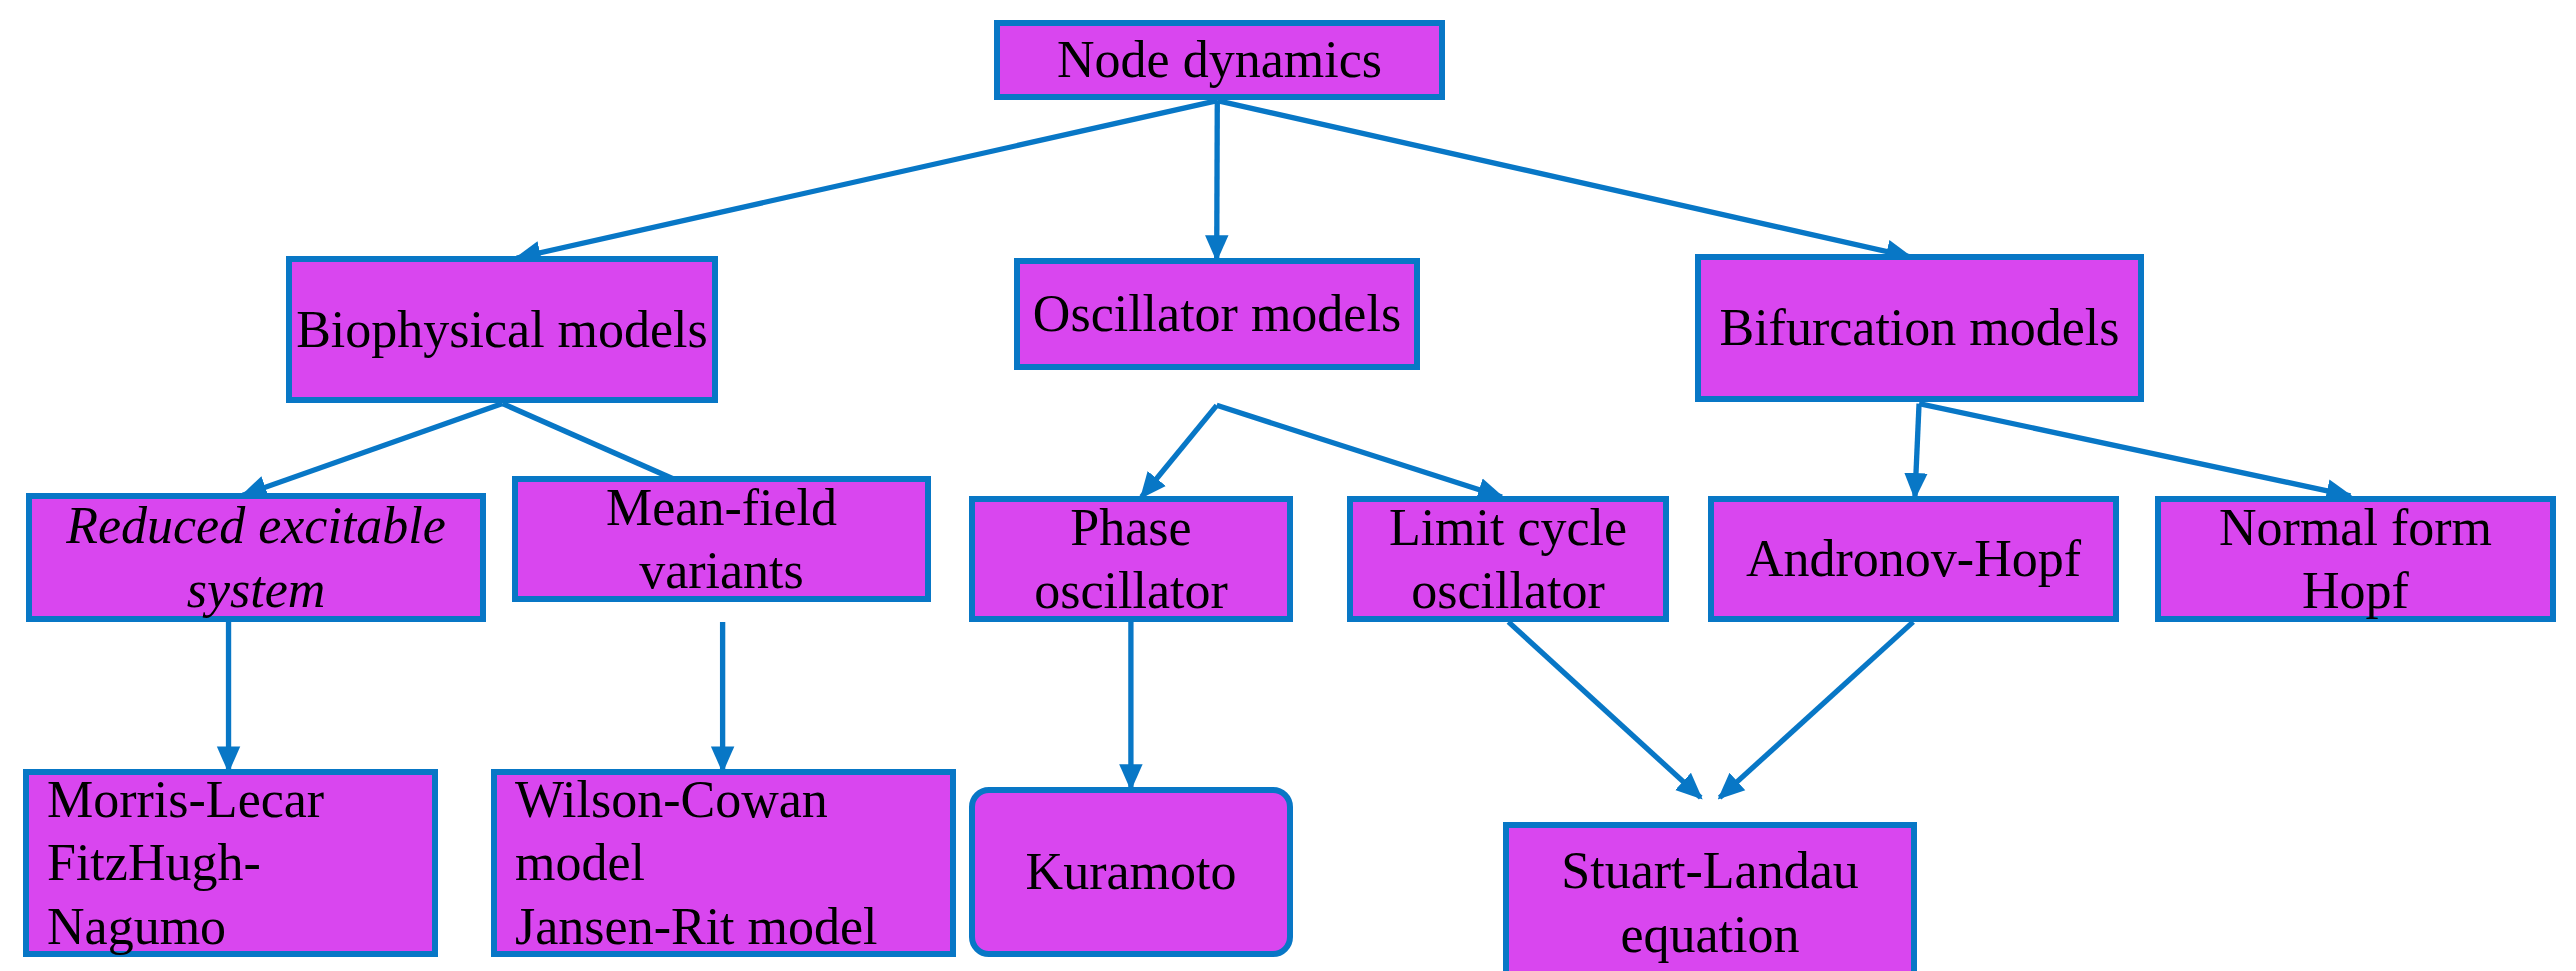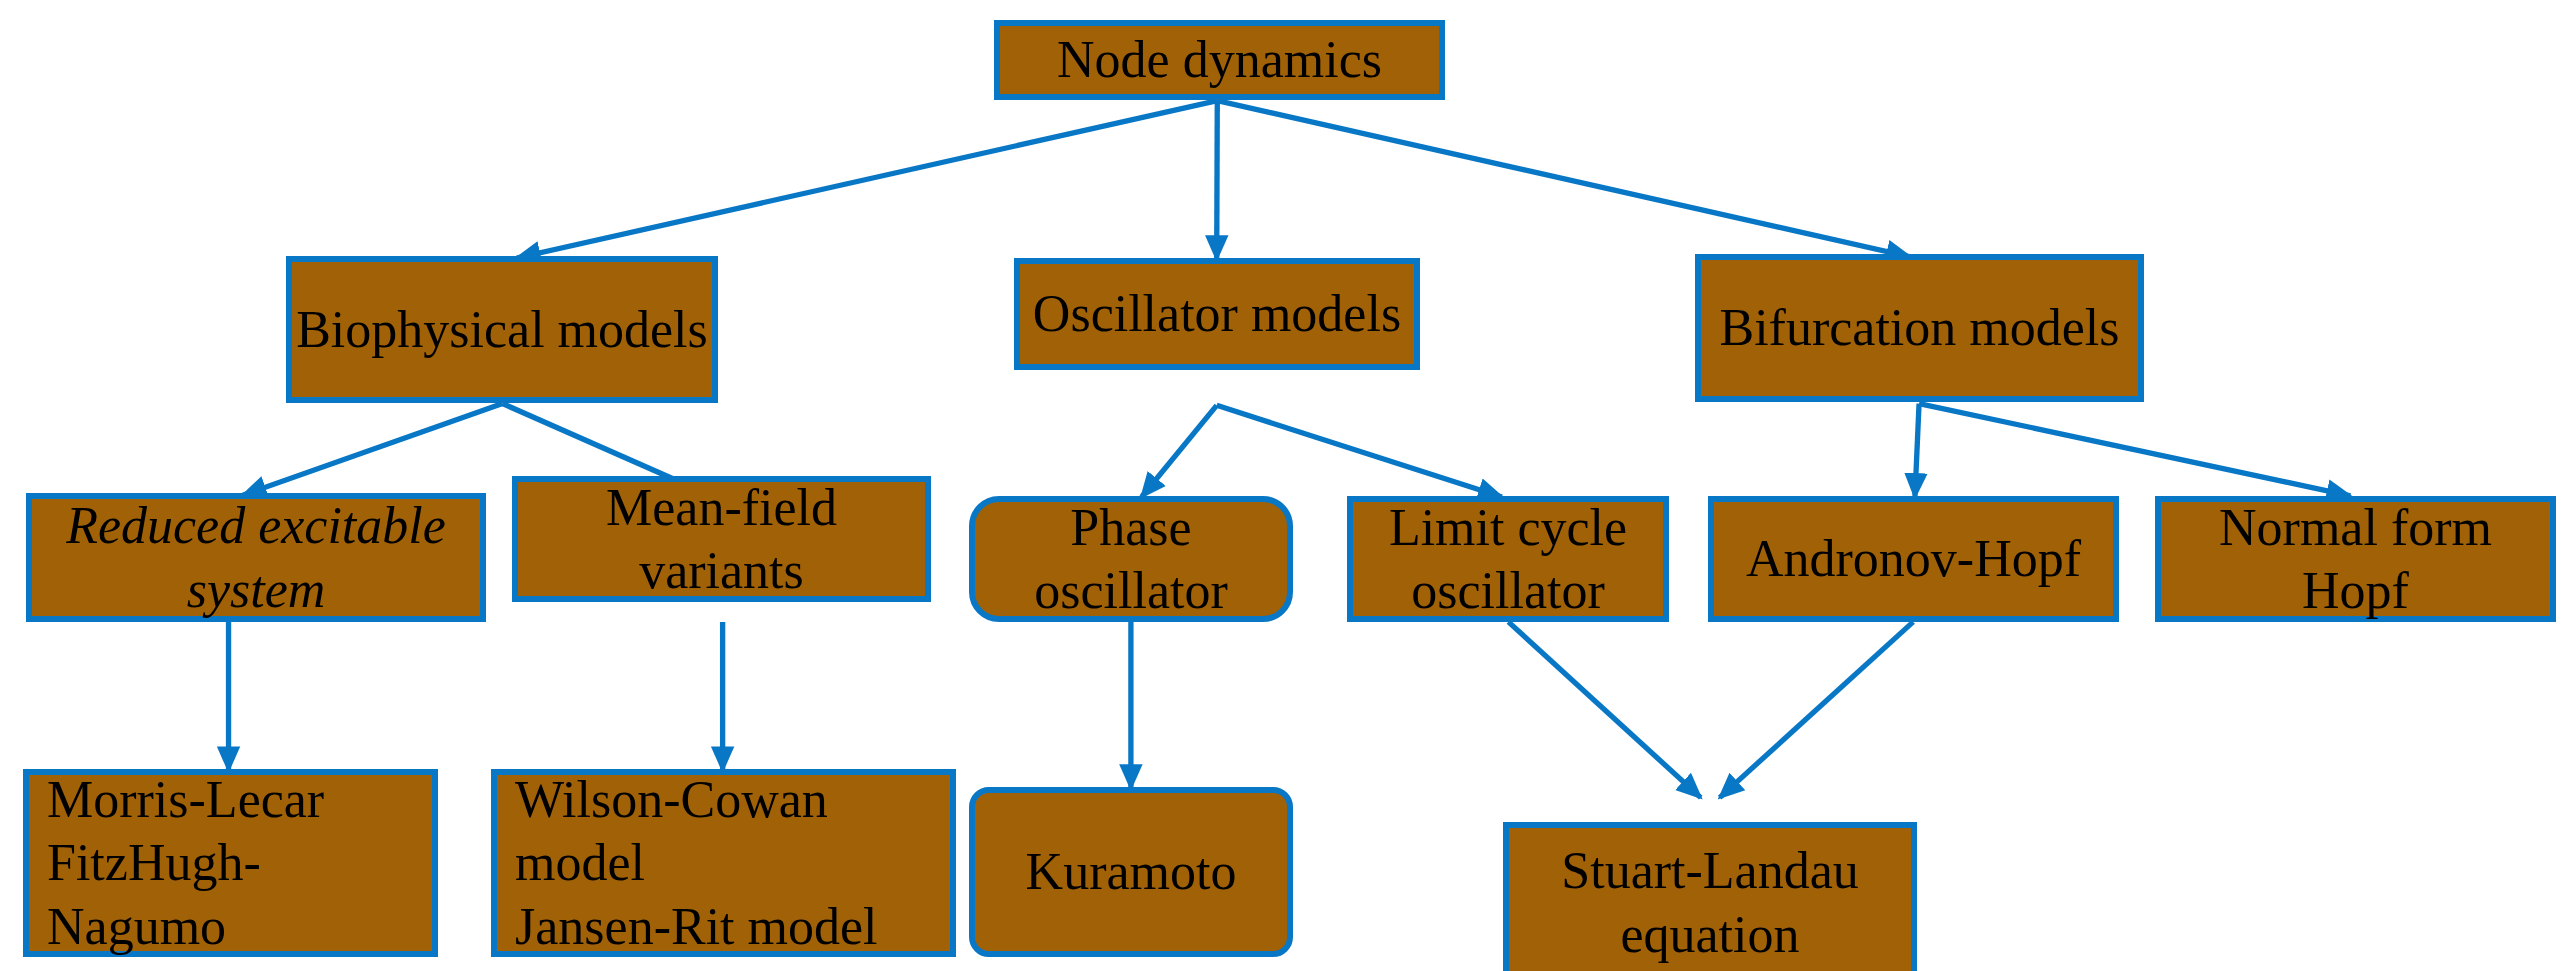--- a/index.html
+++ b/index.html
@@ -19,21 +19,21 @@
   #edge-layer {
     position: absolute;
     left: 0;
     top: 0;
     width: 2576px;
     height: 971px;
   }
   .box {
     position: absolute;
     box-sizing: border-box;
-    background: #a16207;
+    background: #d946ef;
     border: 6px solid #0877c6;
     display: flex;
     align-items: center;
     justify-content: center;
     text-align: center;
     font-size: 52px;
     line-height: 1.22;
   }
   .box span {
     white-space: pre-line;
@@ -95,21 +95,21 @@
 
   <div class="box" style="left:26px; top:493px; width:460px; height:129px;font-style:italic;">
     <span>Reduced excitable
 system</span>
   </div>
 
   <div class="box" style="left:512px; top:476px; width:419px; height:126px;">
     <span>Mean-field variants</span>
   </div>
 
-  <div class="box" style="left:969px; top:496px; width:324px; height:126px;border-radius:30px;">
+  <div class="box" style="left:969px; top:496px; width:324px; height:126px;">
     <span>Phase
 oscillator</span>
   </div>
 
   <div class="box" style="left:1347px; top:496px; width:322px; height:126px;">
     <span>Limit cycle
 oscillator</span>
   </div>
 
   <div class="box" style="left:1708px; top:496px; width:411px; height:126px;">

